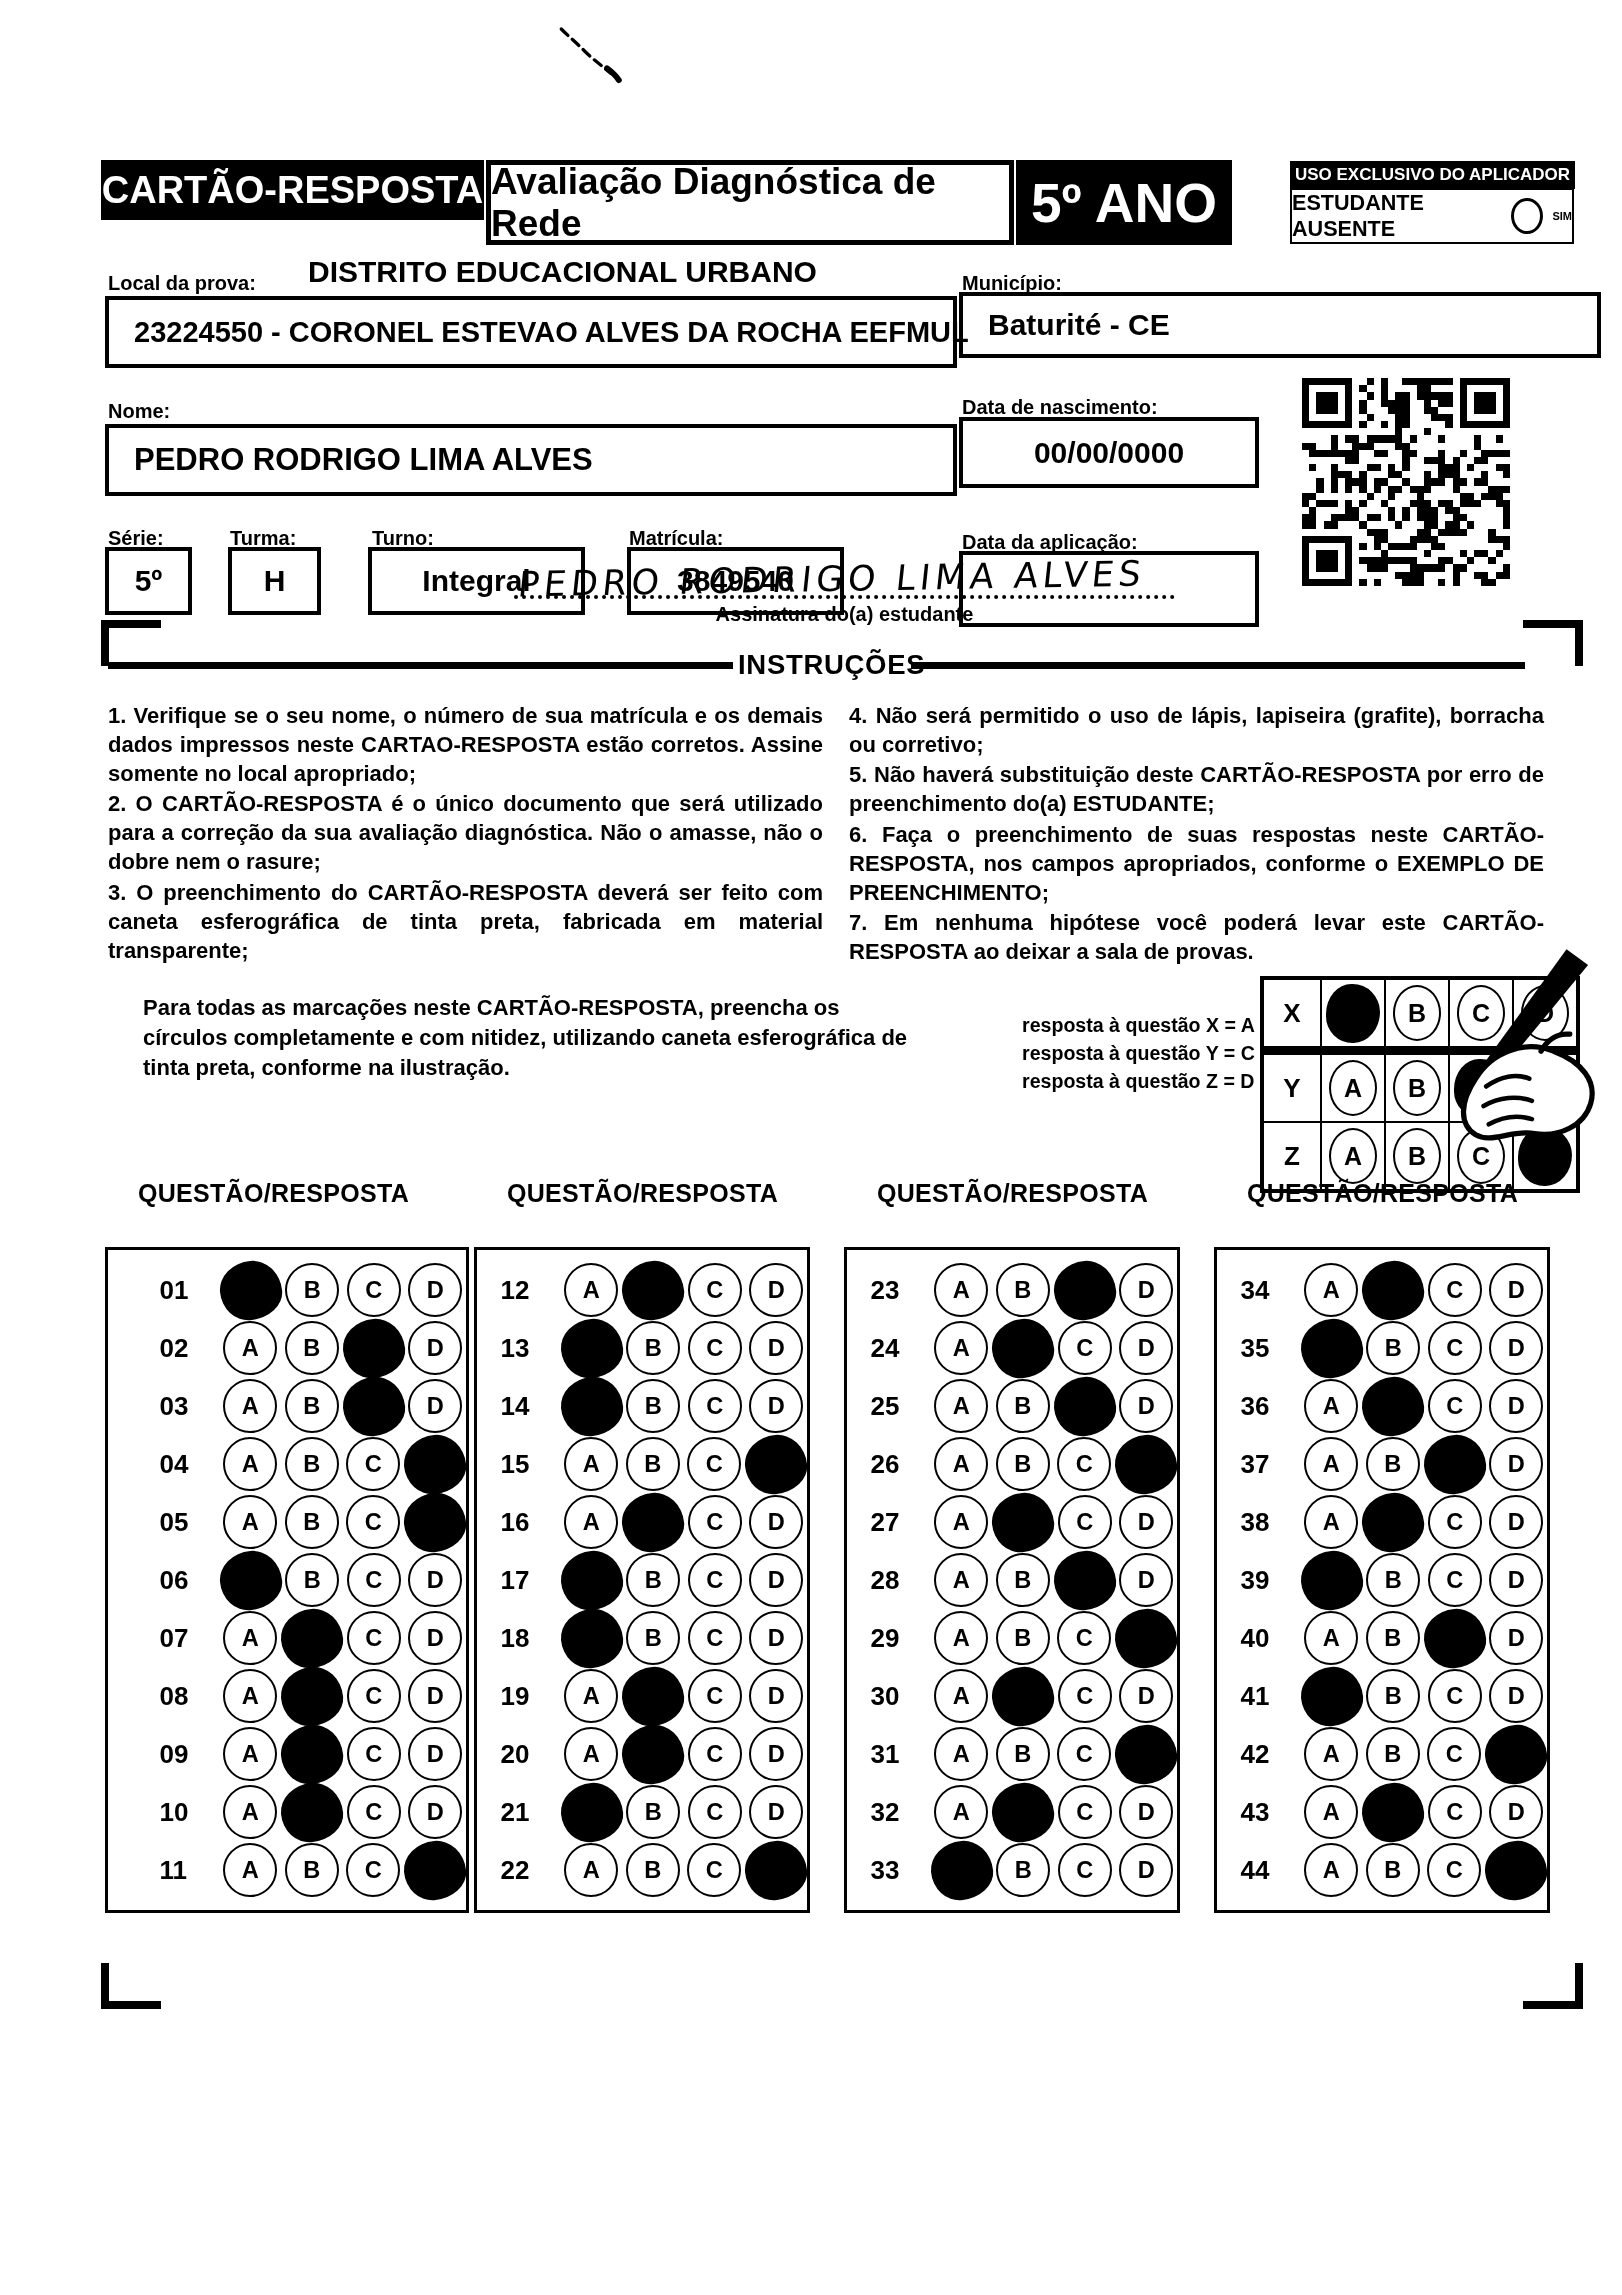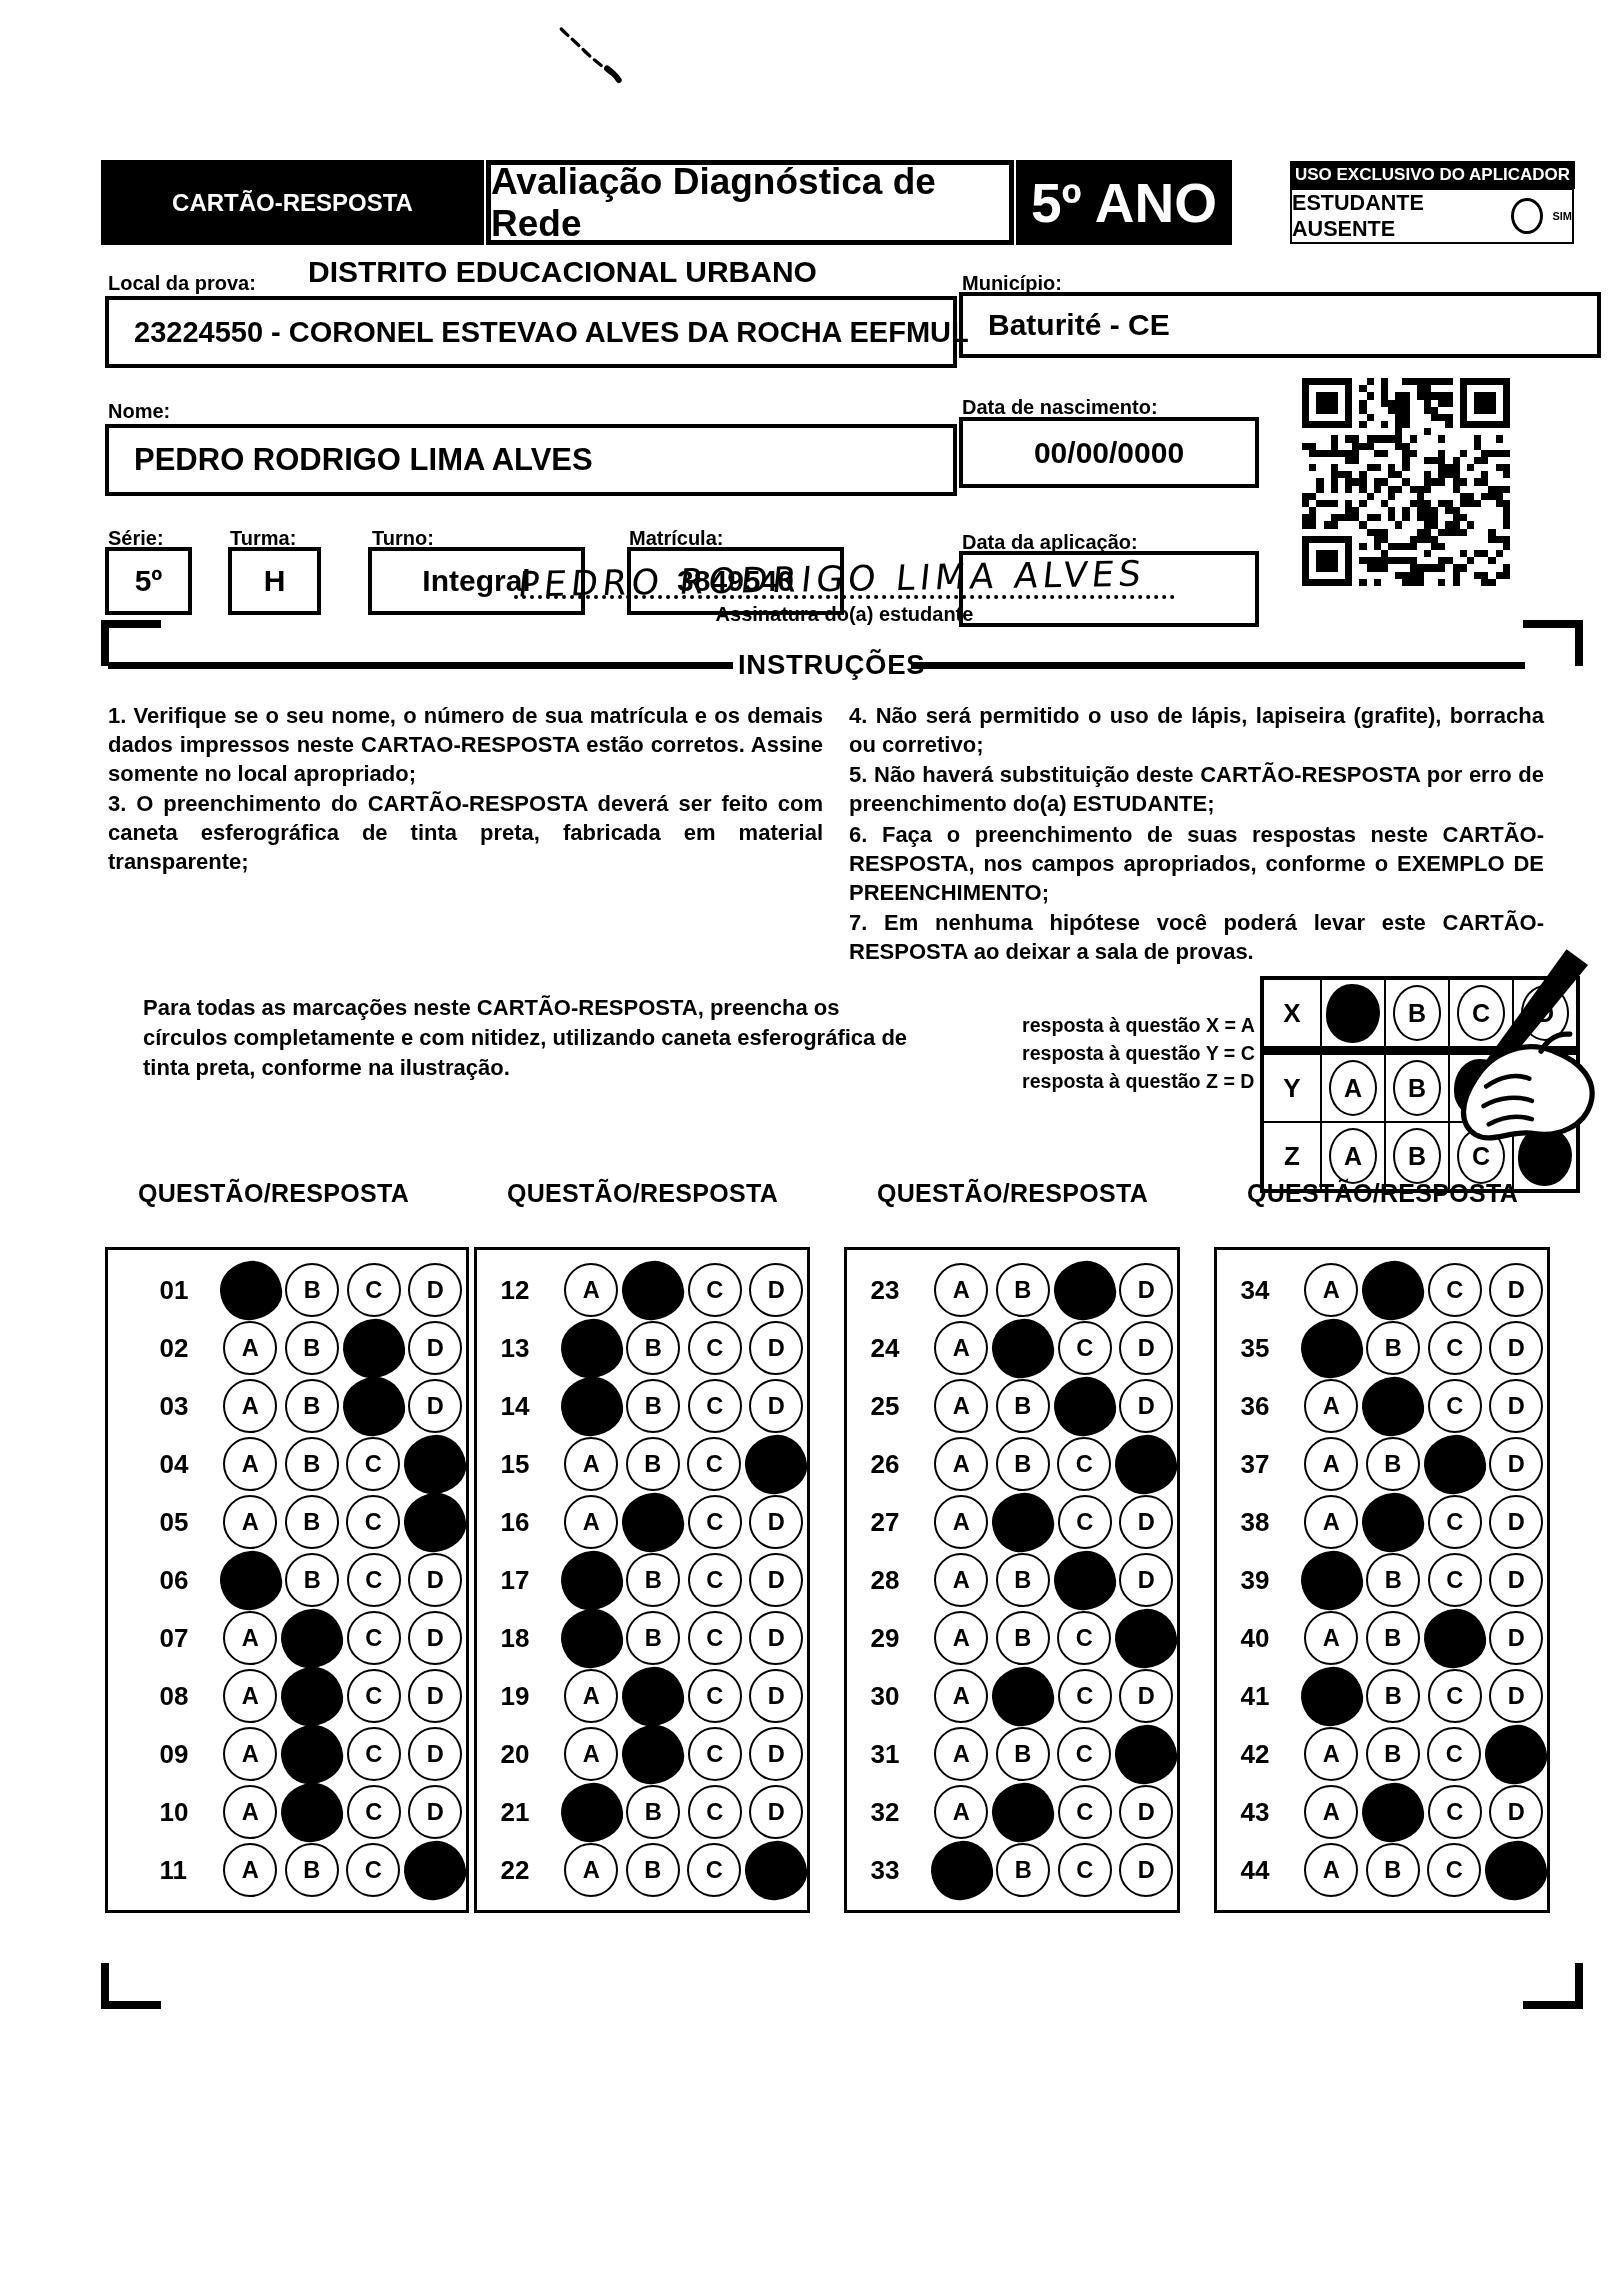--- a/index.html
+++ b/index.html
@@ -56,21 +56,21 @@
 </head>
 <body>
 
 <div id="sheet">
 
   <svg class="abs" style="left:556px;top:25px;" width="72" height="59" viewBox="0 0 110 90">
     <path d="M8,6 C20,18 30,26 44,40 C58,54 70,62 84,74" stroke="#000" stroke-width="5" fill="none" stroke-linecap="round" stroke-dasharray="14 9"></path>
     <path d="M78,66 C86,72 92,78 96,84" stroke="#000" stroke-width="9" fill="none" stroke-linecap="round"></path>
   </svg>
 
-  <div class="abs blackbox center" style="left:101px;top:160px;width:383px;height:85px;font-size:24px;">
+  <div class="abs blackbox center" style="left:101px;top:160px;width:383px;height:60px;font-size:38px;">
       <span>CARTÃO-RESPOSTA</span>
     </div>
   <div class="abs exam-box center" style="left:486px;top:160px;width:518px;height:75px;font-size:37px;">
       <span>Avaliação Diagnóstica de Rede</span>
     </div>
   <div class="abs blackbox center" style="left:1016px;top:160px;width:216px;height:85px;font-size:55px;">
       <span>5º ANO</span>
     </div>
 
   <div class="abs aplic-title center" style="left:1290px;top:161px;width:285px;height:27.5px;">
@@ -438,20 +438,21 @@
   <div class="abs corner tr" style="left:1523px;top:620px;"></div>
   <div class="abs corner bl" style="left:101px;top:1963px;"></div>
   <div class="abs corner br" style="left:1523px;top:1963px;"></div>
 
   <div class="abs instr-bar" style="left:108px;top:662px;width:625px;"></div>
   <div class="abs instr-title" style="left:738px;top:649px;width:167px;">INSTRUÇÕES</div>
   <div class="abs instr-bar" style="left:911px;top:662px;width:614px;"></div>
 
   <div class="abs instr-col" style="left:108px;top:701px;width:715px;">
       <p>1. Verifique se o seu nome, o número de sua matrícula e os demais dados impressos neste CARTAO-RESPOSTA estão corretos. Assine somente no local apropriado;</p>
+      <p>2. O CARTÃO-RESPOSTA é o único documento que será utilizado para a correção da sua avaliação diagnóstica. Não o amasse, não o dobre nem o rasure;</p>
       <p>3. O preenchimento do CARTÃO-RESPOSTA deverá ser feito com caneta esferográfica de tinta preta, fabricada em material transparente;</p>
     </div>
   <div class="abs instr-col" style="left:849px;top:701px;width:695px;">
       <p>4. Não será permitido o uso de lápis, lapiseira (grafite), borracha ou corretivo;</p>
       <p>5. Não haverá substituição deste CARTÃO-RESPOSTA por erro de preenchimento do(a) ESTUDANTE;</p>
       <p>6. Faça o preenchimento de suas respostas neste CARTÃO-RESPOSTA, nos campos apropriados, conforme o EXEMPLO DE PREENCHIMENTO;</p>
       <p>7. Em nenhuma hipótese você poderá levar este CARTÃO-RESPOSTA ao deixar a sala de provas.</p>
     </div>
 
   <div class="abs note" style="left:143px;top:993px;width:779px;">Para todas as marcações neste CARTÃO-RESPOSTA, preencha os círculos completamente e com nitidez, utilizando caneta esferográfica de tinta preta, conforme na ilustração.</div>

